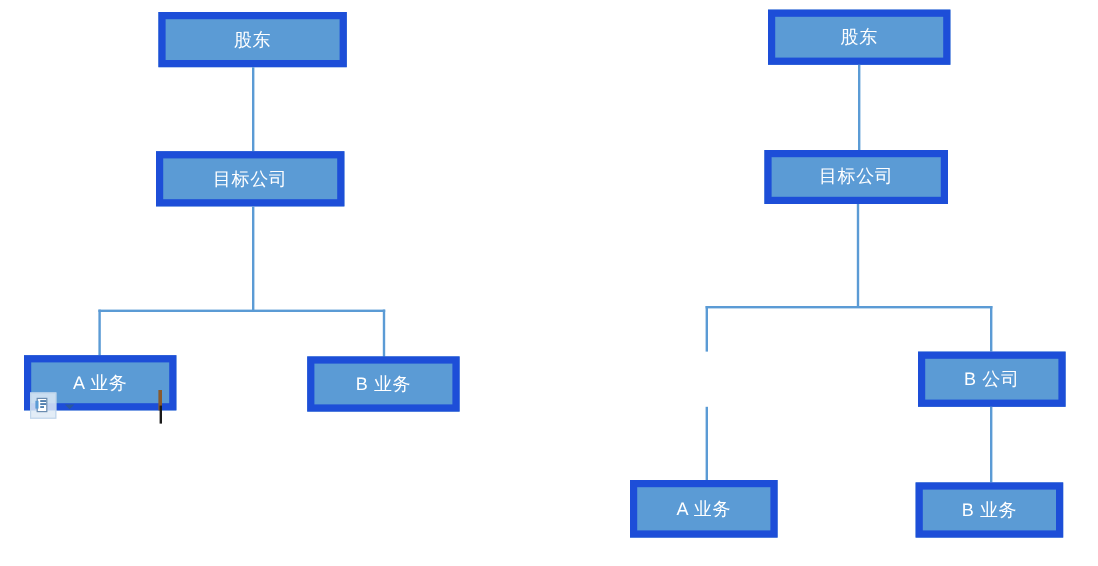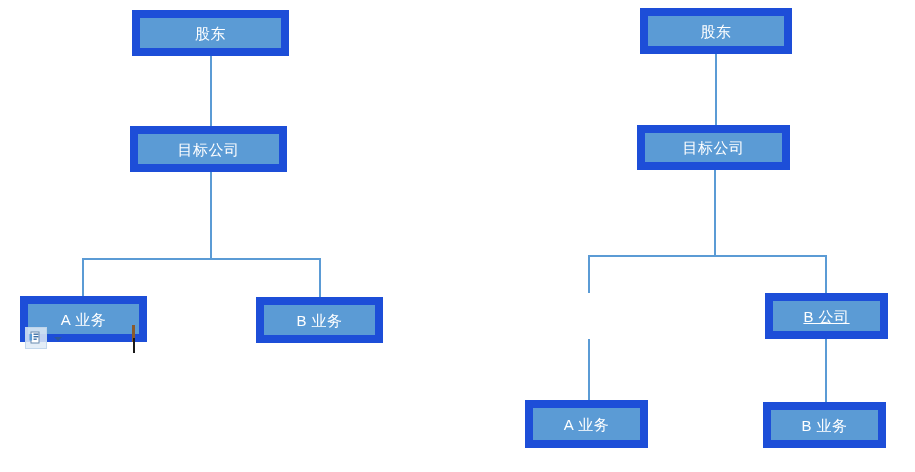--- a/index.html
+++ b/index.html
@@ -28,21 +28,21 @@
     position: absolute;
     top: 0;
     height: 472px;
   }
 
   
   .node {
     position: absolute;
     box-sizing: border-box;
     background: #5B9BD5;
-    border: 8px solid #1d4ed8;
+    border: 6px solid #1d4ed8;
     color: #ffffff;
     display: flex;
     align-items: center;
     justify-content: center;
     font-size: 15px;
     letter-spacing: 0.5px;
     line-height: 1;
     white-space: nowrap;
     user-select: none;
   }
@@ -162,21 +162,21 @@
 
     <div class="conn-v" style="left:254px; top:170px; height:86px;"></div>
 
     <div class="conn-h" style="left:128px; top:255px; width:239px;"></div>
 
     <div class="conn-v" style="left:128px; top:255px; height:38px;"></div>
 
     <div class="conn-v" style="left:365px; top:255px; height:38px;"></div>
 
 
-    <div class="node" style="left:305px; top:293px; width:123px; height:46px;text-decoration:underline;">
+    <div class="node" style="left:305px; top:293px; width:123px; height:46px;">
       <span class="node-label">B 公司</span>
     </div>
 
     <div class="conn-v" style="left:128px; top:339px; height:61px;"></div>
 
     <div class="conn-v" style="left:365px; top:339px; height:63px;"></div>
 
     <div class="node" style="left:65px; top:400px; width:123px; height:48px;">
       <span class="node-label">A 业务</span>
     </div>

